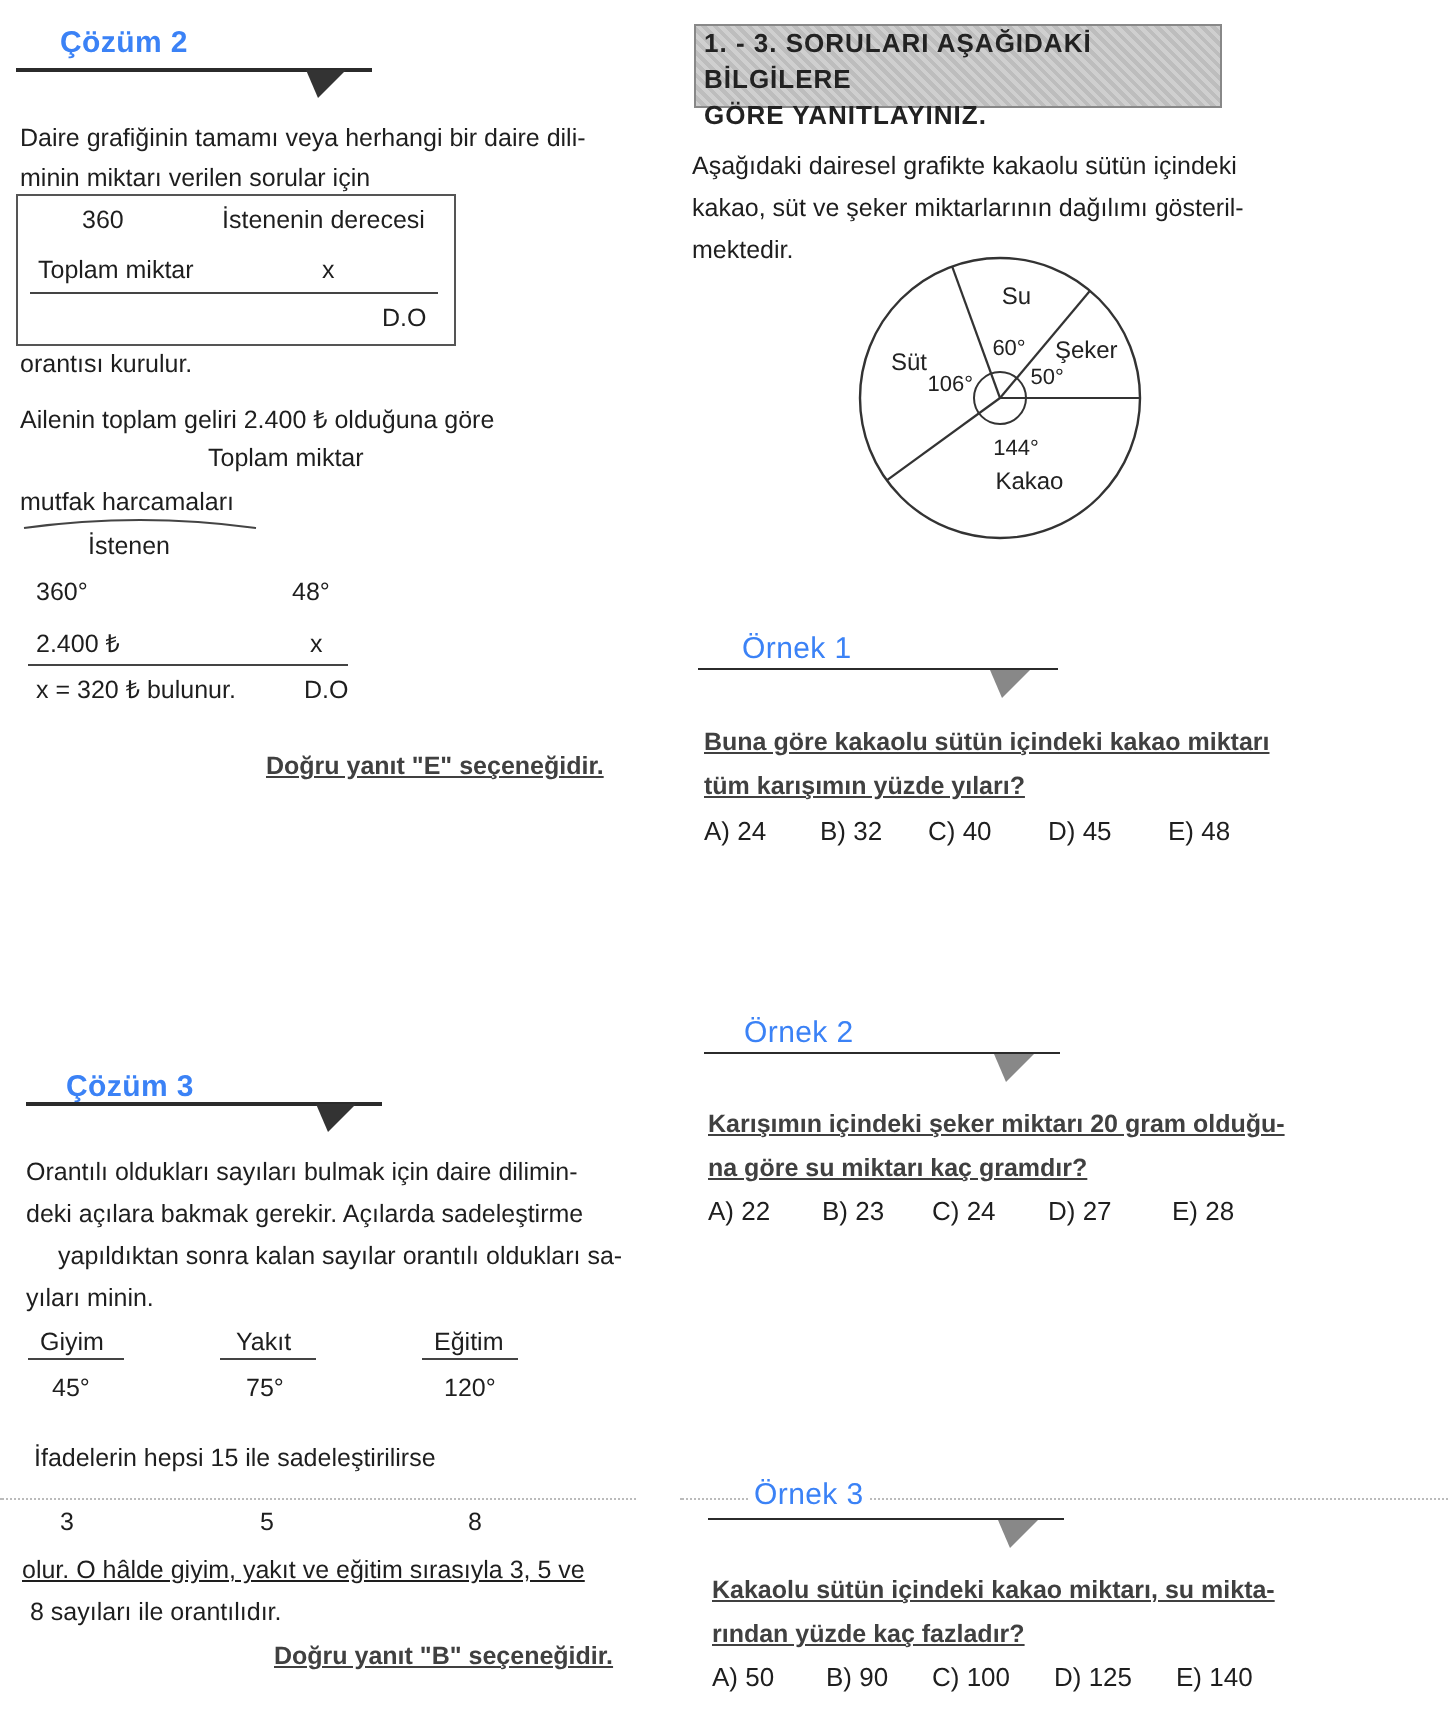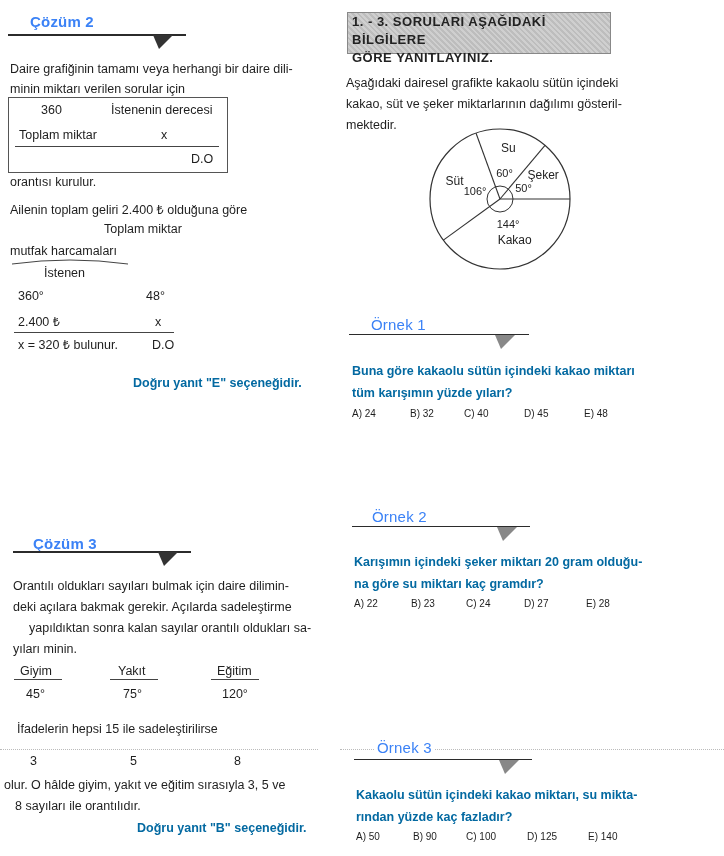--- a/index.html
+++ b/index.html
@@ -5,29 +5,29 @@
   html, body { margin:0; padding:0; background:#ffffff; }
   body { width:724px; height:856px; position:relative; overflow:hidden;
          font-family:"Liberation Sans", sans-serif; color:#1e1e1e; font-size:12.5px; }
   .abs { position:absolute; }
   .heading { font-size:15px; font-weight:bold; letter-spacing:0.2px; color:#3b82f6; }
   .hline { position:absolute; height:2px; background:#2b2b2b; }
   .tri { position:absolute; width:0; height:0; border-left:6px solid transparent;
          border-right:14px solid transparent; border-top:14px solid #333; }
   .tri.light { border-top-color:#888; }
   .txt { position:absolute; white-space:nowrap; font-size:12.5px; line-height:20px; }
-  .q { font-weight:bold; font-size:12.5px; color:#0369a1; }
+  .q { font-weight:bold; font-size:12.5px; color:#404040;text-decoration:underline; }
   .box { position:absolute; border:1px solid #555; }
   .uline { position:absolute; height:1px; background:#444; }
   .banner { position:absolute; left:347px; top:12px; width:262px; height:40px;
             background: repeating-linear-gradient(45deg,#cfcfcf 0 2px,#bdbdbd 2px 4px);
             border:1px solid #888; }
   .banner span { display:block; font-weight:bold; font-size:13px; line-height:18px; color:#222;
                  padding-left:4px; letter-spacing:0.5px; }
-  .opt { position:absolute; font-size:10px; white-space:nowrap; }
+  .opt { position:absolute; font-size:13px; white-space:nowrap; }
   svg text { font-family:"Liberation Sans", sans-serif; }
 </style>
 </head>
 <body>
 
 <div>
   <div class="abs heading" style="left:30px;top:13px;">Çözüm 2</div>
   <div class="hline" style="left:8px;top:34px;width:178px;"></div>
   <div class="tri" style="left:153px;top:35px;"></div>
 
@@ -83,21 +83,21 @@
   <div class="txt" style="left:26px;top:684px;">45°</div>
   <div class="txt" style="left:123px;top:684px;">75°</div>
   <div class="txt" style="left:222px;top:684px;">120°</div>
 
   <div class="txt" style="left:17px;top:719px;">İfadelerin hepsi 15 ile sadeleştirilirse</div>
   <div class="abs" style="left:0px;top:749px;width:318px;border-top:1px dotted #bbb;"></div>
   <div class="txt" style="left:30px;top:751px;">3</div>
   <div class="txt" style="left:130px;top:751px;">5</div>
   <div class="txt" style="left:234px;top:751px;">8</div>
 
-  <div class="txt" style="left:4px;top:775px;">olur. O hâlde giyim, yakıt ve eğitim sırasıyla 3, 5 ve</div>
+  <div class="txt" style="left:11px;top:775px;text-decoration:underline;">olur. O hâlde giyim, yakıt ve eğitim sırasıyla 3, 5 ve</div>
   <div class="txt" style="left:15px;top:796px;">8 sayıları ile orantılıdır.</div>
   <div class="txt q" style="left:137px;top:818px;">Doğru yanıt "B" seçeneğidir.</div>
 </div>
 
 <div class="banner">
   <span>1. - 3. SORULARI AŞAĞIDAKİ BİLGİLERE</span>
   <span>GÖRE YANITLAYINIZ.</span>
 </div>
 
 <div class="txt" style="left:346px;top:73px;">Aşağıdaki dairesel grafikte kakaolu sütün içindeki</div>

